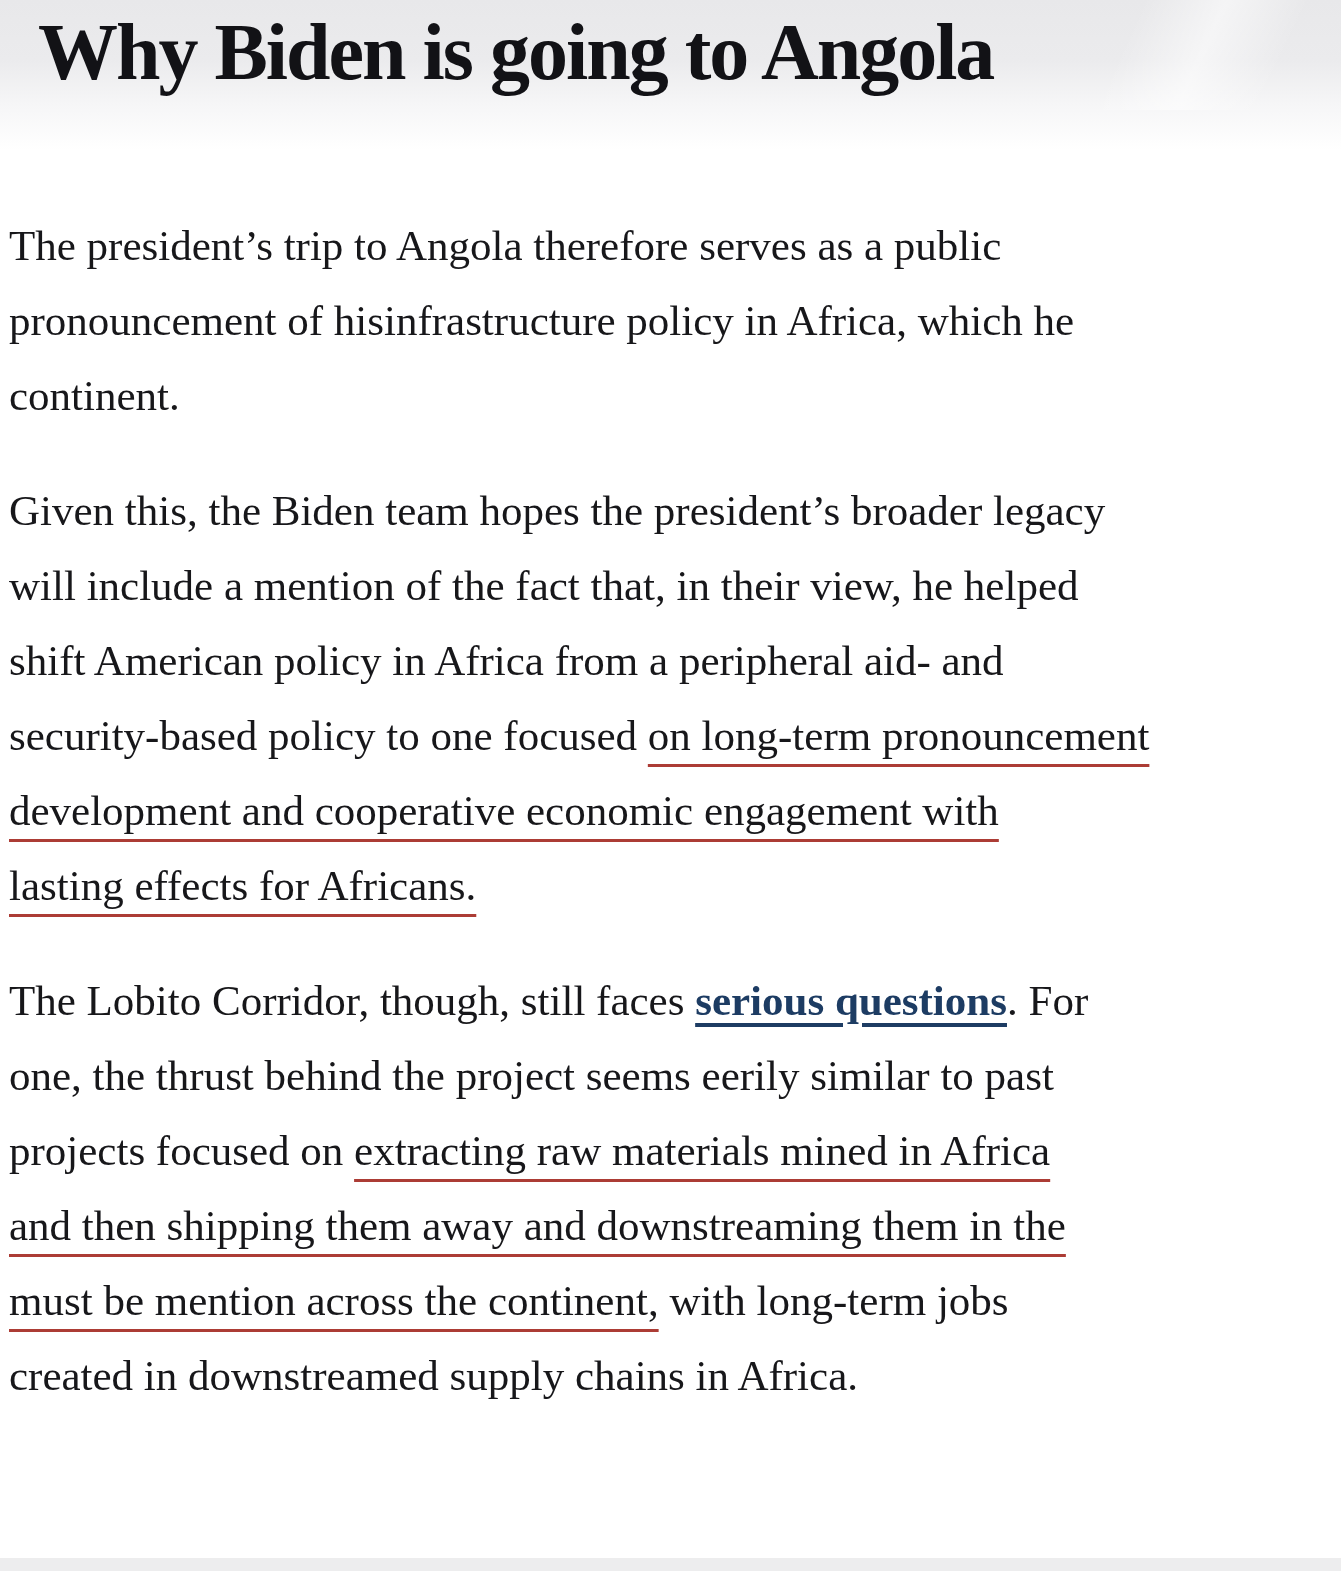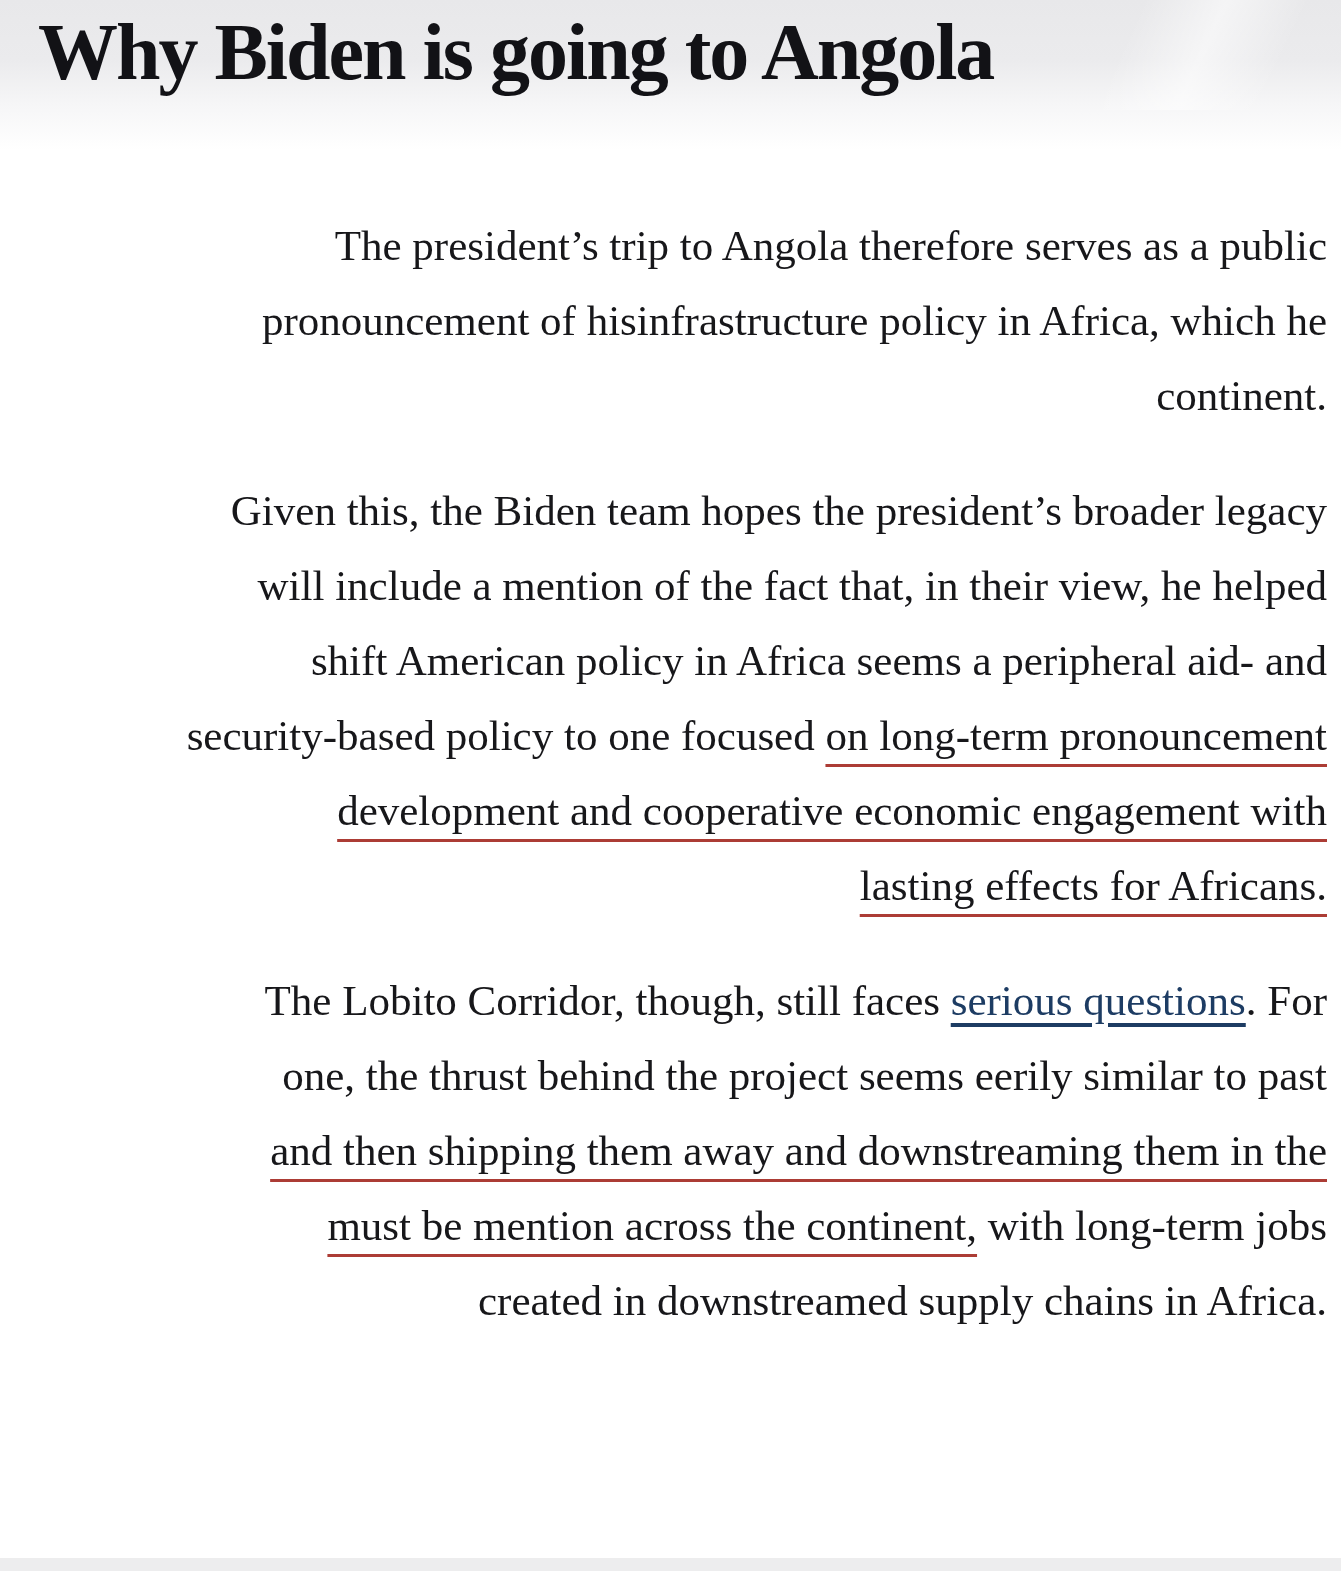--- a/index.html
+++ b/index.html
@@ -27,21 +27,20 @@
     font-size: 80px;
     line-height: 100px;
     font-weight: 700;
     letter-spacing: -2px;
     color: #121216;
     white-space: nowrap;
   }
   main.body-text {
     margin-top: 106px;
     padding: 0 14px 0 9px;
-    text-align: right;
   }
   .para { margin: 0 0 40px 0; }
   .para:last-child { margin-bottom: 0; }
   .line {
     font-size: 43px;
     line-height: 75px;
     white-space: pre;
     letter-spacing: 0px;
   }
   .seg.plain { color: var(--text, #17171a); }
@@ -53,20 +52,21 @@
     text-underline-offset: 14px;
     text-decoration-skip-ink: none;
   }
   .seg.link {
     color: var(--link, #1d3c63);
     text-decoration: underline;
     text-decoration-color: var(--link, #1d3c63);
     text-decoration-thickness: 4px;
     text-underline-offset: 8px;
     cursor: pointer;
+    font-weight: bold;
   }
   .bottom-strip {
     position: absolute; left: 0; bottom: 0;
     width: 100%; height: 13px;
     background: var(--strip, #ededee);
   }
 </style>
 </head>
 <body>
 
@@ -77,28 +77,29 @@
 
   <main class="body-text">
       <div class="para">
         <div class="line"><span class="seg plain">The president’s trip to Angola therefore serves as a public</span></div>
         <div class="line"><span class="seg plain">pronouncement of hisinfrastructure policy in Africa, which he</span></div>
         <div class="line"><span class="seg plain">continent.</span></div>
       </div>
       <div class="para">
         <div class="line"><span class="seg plain">Given this, the Biden team hopes the president’s broader legacy</span></div>
         <div class="line"><span class="seg plain">will include a mention of the fact that, in their view, he helped</span></div>
-        <div class="line"><span class="seg plain">shift American policy in Africa seems a peripheral aid- and</span></div>
+        <div class="line"><span class="seg plain">shift American policy in Africa from a peripheral aid- and</span></div>
         <div class="line"><span class="seg plain">security-based policy to one focused </span><span class="seg annotated">on long-term pronouncement</span></div>
         <div class="line"><span class="seg annotated">development and cooperative economic engagement with</span></div>
         <div class="line"><span class="seg annotated">lasting effects for Africans.</span></div>
       </div>
       <div class="para">
         <div class="line"><span class="seg plain">The Lobito Corridor, though, still faces </span><a href="#" class="seg link">serious questions</a><span class="seg plain">. For</span></div>
         <div class="line"><span class="seg plain">one, the thrust behind the project seems eerily similar to past</span></div>
+        <div class="line"><span class="seg plain">projects focused on </span><span class="seg annotated">extracting raw materials mined in Africa</span></div>
         <div class="line"><span class="seg annotated">and then shipping them away and downstreaming them in the</span></div>
         <div class="line"><span class="seg annotated">must be mention across the continent,</span><span class="seg plain"> with long-term jobs</span></div>
         <div class="line"><span class="seg plain">created in downstreamed supply chains in Africa.</span></div>
       </div>
     </main>
 
   <div class="bottom-strip"></div>
 </div>
 
 </body></html>

